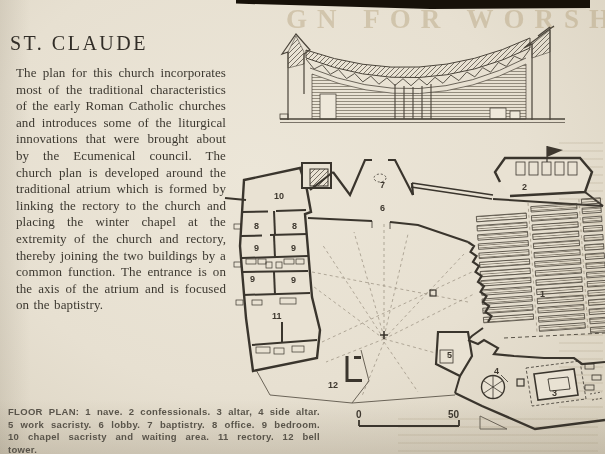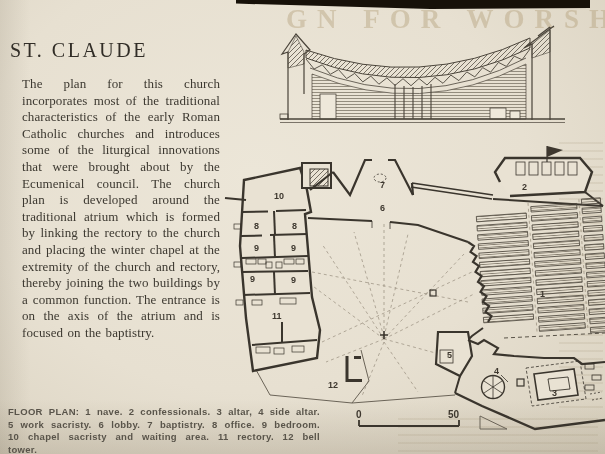--- a/index.html
+++ b/index.html
@@ -22,27 +22,27 @@
     font-family:"Liberation Serif", serif;font-weight:bold;
     font-size:27px;letter-spacing:10px;white-space:nowrap;
     color:rgba(168,146,105,.36);transform:scaleY(1.04);
   }
   .bleed{
     position:absolute;
     background:repeating-linear-gradient(180deg, rgba(148,132,100,.13) 0 2.5px, rgba(0,0,0,0) 2.5px 8px);
   }
   .bleed-a{right:2px;top:142px;width:44px;height:268px;}
   .bleed-b{left:398px;bottom:2px;width:200px;height:34px;}
-  .article{position:absolute;left:8px;top:39px;width:226px;}
+  .article{position:absolute;left:8px;top:32px;width:226px;}
   .title{
     font-size:20px;letter-spacing:2.5px;color:#312d27;
     margin:0 0 10px 2px;font-weight:normal;
   }
   .article p{
-    margin:14px;font-size:13px;line-height:16.6px;text-align:justify;
+    margin:8px;font-size:13px;line-height:16.6px;text-align:justify;
     letter-spacing:.1px;word-spacing:1px;white-space:normal;
   }
   .article p + p{text-indent:17px;margin-top:1px;}
   .caption{
     position:absolute;left:8px;top:406px;width:312px;
     font-family:"Liberation Sans", sans-serif;font-weight:bold;
     font-size:9.5px;line-height:12.5px;color:#59544a;
     letter-spacing:.3px;word-spacing:2.5px;text-align:justify;
   }
   svg{position:absolute;overflow:visible;}

